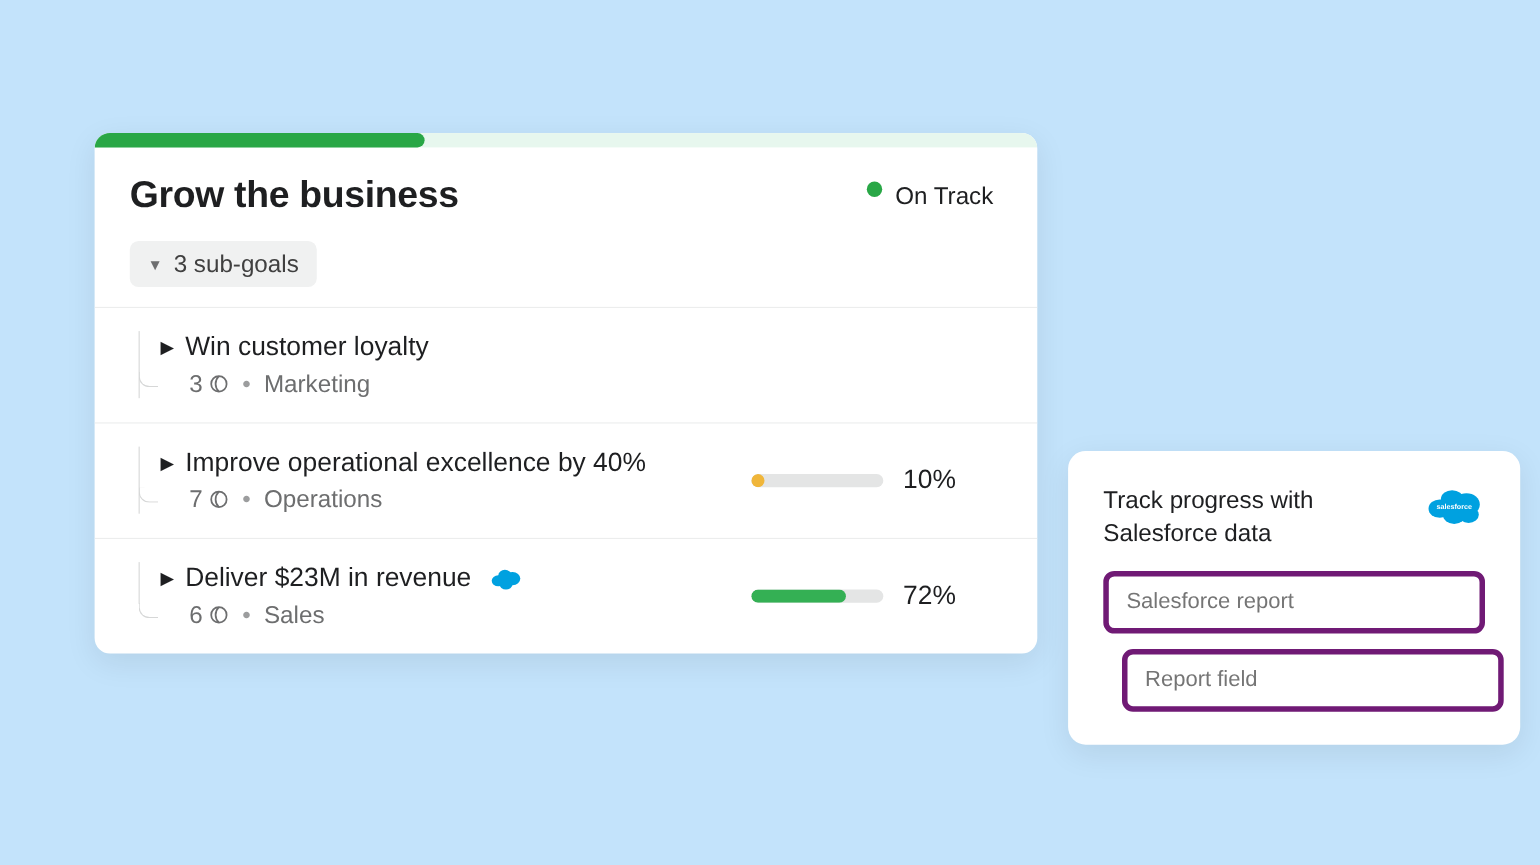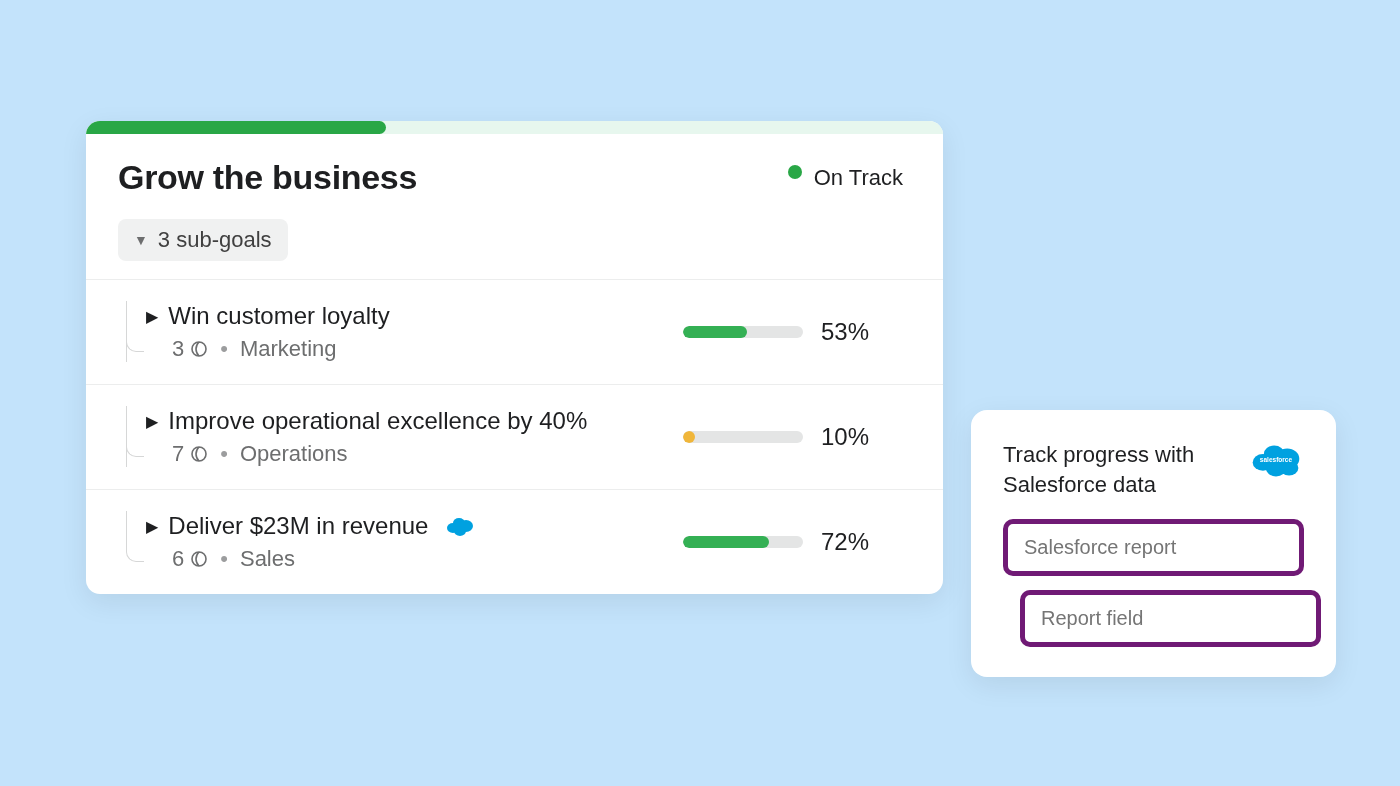--- a/index.html
+++ b/index.html
@@ -190,21 +190,21 @@
     font-size: 24px;
     color: #1e1f21;
     min-width: 58px;
     text-align: left;
   }
 
   .side-panel {
     position: absolute;
     left: 971px;
     top: 410px;
-    width: 365px;
+    width: 411px;
     background: #fff;
     border-radius: 16px;
     box-shadow: 0 8px 28px rgba(0,0,0,0.08);
     padding: 30px 32px 30px 32px;
   }
   .side-header {
     display: flex;
     justify-content: space-between;
     align-items: flex-start;
     margin-bottom: 20px;
@@ -269,26 +269,20 @@
             <span class="count-icon">
               <span>3</span>
               <svg class="blob" viewBox="0 0 18 18">
                 <path d="M9 2 C13 2 16 5 16 9 C16 13 13 16 9 16 C5 16 2 13 2 9 C2 5 5 2 9 2 Z M9 2 C7 4 6 6 6 9 C6 12 7 14 9 16" fill="none" stroke="#6d6e6f" stroke-width="1.6"></path>
               </svg>
             </span>
             <span class="dot-sep">•</span>
             <span>Marketing</span>
           </div>
         </div>
-        <div class="goal-progress">
-          <div class="bar">
-            <div class="bar-fill green" style="width:53%"></div>
-          </div>
-          <div class="pct">53%</div>
-        </div>
       </div>
       <div class="goal-row">
         <div class="tree-col">
           <div class="tree-line full"></div>
           <div class="tree-curve"></div>
         </div>
         <div class="goal-info">
           <div class="goal-title-line">
             <span class="expand-tri">▶</span>
             <span class="goal-title">Improve operational excellence by 40%</span>

